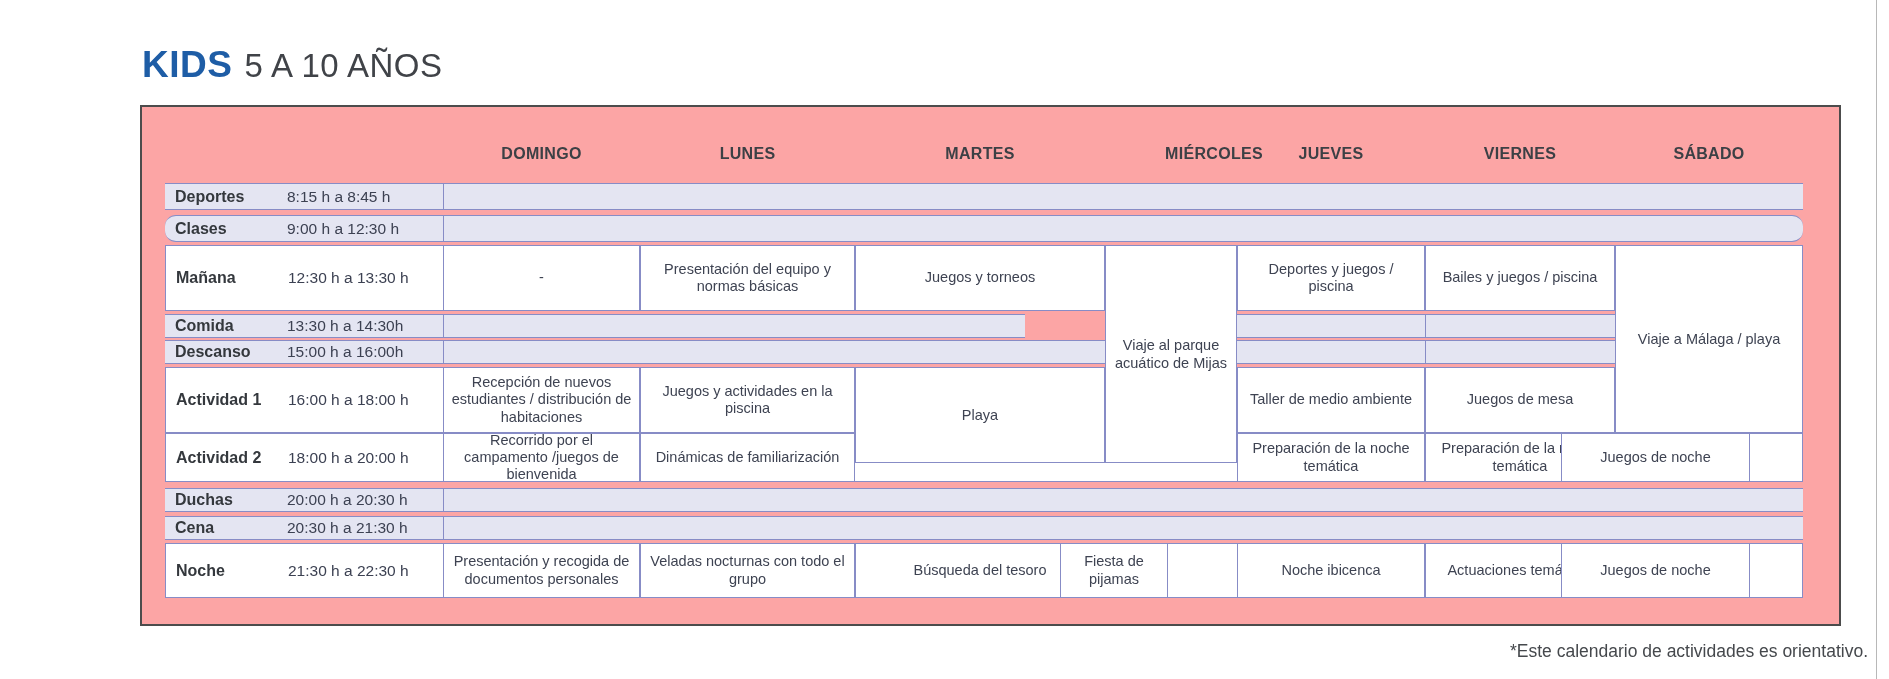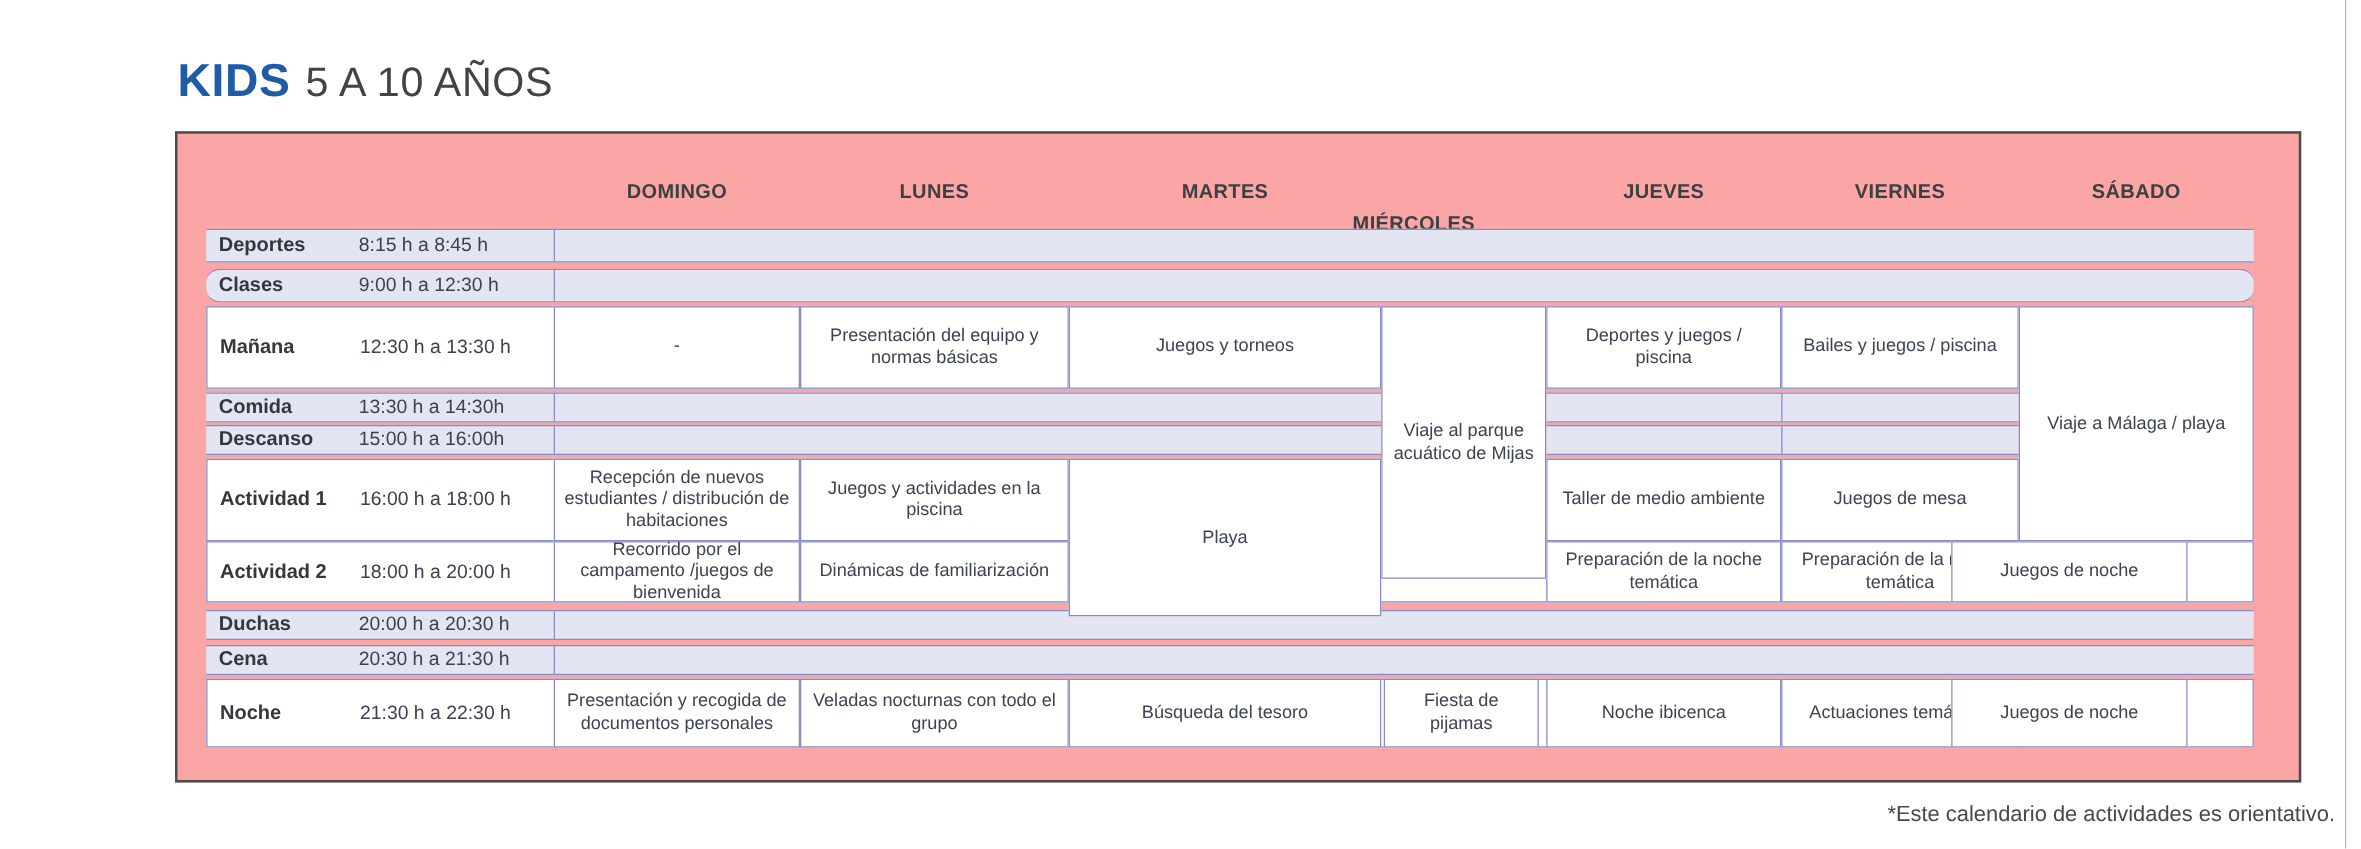--- a/index.html
+++ b/index.html
@@ -12,57 +12,57 @@
   .title{position:absolute;left:142px;top:44px;white-space:nowrap;}
   .t-kids{font-size:37px;font-weight:bold;color:var(--accent_blue,#1e5da6);letter-spacing:.5px;}
   .t-age{font-size:33px;font-weight:400;color:#404348;margin-left:12px;letter-spacing:.5px;}
   
   .box{position:absolute;left:140px;top:105px;width:1697px;height:517px;
        border:2px solid var(--frame_border,#4c4c4c);background:#fca5a5;}
   
   .dayhdr{position:absolute;top:30px;height:34px;line-height:34px;text-align:center;
           font-size:16px;font-weight:bold;color:var(--heading_text,#3c4045);letter-spacing:.3px;}
   .d0{left:301px;width:197px;} .d1{left:498px;width:215px;} .d2{left:713px;width:250px;}
-  .d3{left:923px;width:132px;margin-top:26px;} .d4{left:1095px;width:188px;} .d5{left:1283px;width:190px;}
+  .d3{left:1006px;width:132px;} .d4{left:1095px;width:188px;} .d5{left:1283px;width:190px;}
   .d6{left:1473px;width:188px;}
   
   .stripe{position:absolute;left:23px;width:1638px;background:var(--stripe_bg,#e4e5f2);
           border-top:1px solid var(--grid_line,#878cc6);border-bottom:1px solid var(--grid_line,#878cc6);
           box-sizing:border-box;}
   .h27{height:27px;} .h24{height:24px;}
   .s-desayuno{top:76px;} .s-clases{top:108px;border-radius:11px;}
-  .s-comida{top:207px;width:940px;text-align:right;} .s-descanso{top:233px;width:940px;}
+  .s-comida{top:207px;width:860px;text-align:right;} .s-descanso{top:233px;width:940px;}
   .s-comida2{top:207px;left:1095px;width:378px;} .s-descanso2{top:233px;left:1095px;width:378px;}
   .s-duchas{top:381px;} .s-cena{top:409px;}
   .vdiv{position:absolute;top:0;bottom:0;width:1px;background:var(--grid_line,#878cc6);}
   .vd-main{left:278px;} .vd-seg2{left:188px;}
   .rlabel{position:absolute;left:10px;top:0;bottom:0;display:flex;align-items:center;
           font-size:16px;font-weight:bold;color:#34383d;white-space:nowrap;}
   .rtime{position:absolute;left:122px;top:0;bottom:0;display:flex;align-items:center;
          font-size:15.5px;color:#3c4152;white-space:nowrap;}
   
   .actrow{position:absolute;left:23px;width:1638px;border:1px solid var(--grid_line,#878cc6);
           box-sizing:border-box;background:#fff;}
   .r-manana{top:138px;height:66px;}
   .r-act1{top:260px;height:66px;}
   .r-act2{top:326px;height:49px;}
   .r-noche{top:436px;height:55px;}
   .cell{position:absolute;top:-1px;bottom:-1px;border:1px solid var(--grid_line,#878cc6);
         box-sizing:border-box;background:#fff;display:flex;align-items:center;justify-content:center;
         text-align:center;font-size:14.5px;line-height:1.18;color:#3e4352;padding:2px 6px;}
   .c-dom{left:277px;width:197px;} .c-lun{left:474px;width:215px;} .c-mar{left:689px;width:250px;}
-  .c-mie{left:941px;width:124px;} .c-jue{left:1071px;width:188px;} .c-vie{left:1259px;width:190px;}
+  .c-mie{left:894px;width:108px;} .c-jue{left:1071px;width:188px;} .c-vie{left:1259px;width:190px;}
   .c-sab{left:1395px;width:189px;}
   
   .merged{position:absolute;border:1px solid var(--grid_line,#878cc6);box-sizing:border-box;
           background:#fff;display:flex;align-items:center;justify-content:center;text-align:center;
           font-size:14.5px;line-height:1.25;color:#3e4352;z-index:5;padding:2px 8px;}
   .m-mijas{left:963px;top:138px;width:132px;height:218px;}
   .m-malaga{left:1473px;top:138px;width:188px;height:188px;}
-  .m-playa{left:713px;top:260px;width:250px;height:126px;}
+  .m-playa{left:713px;top:260px;width:250px;height:96px;}
   
   .footnote{position:absolute;top:641px;right:21px;font-size:17.5px;color:#45484c;}
   .page-edge{position:absolute;left:1876px;top:0;width:1px;height:679px;background:#b8b8b8;}
 </style>
 </head>
 <body>
 
 <div id="canvas">
 
   <div class="title">

